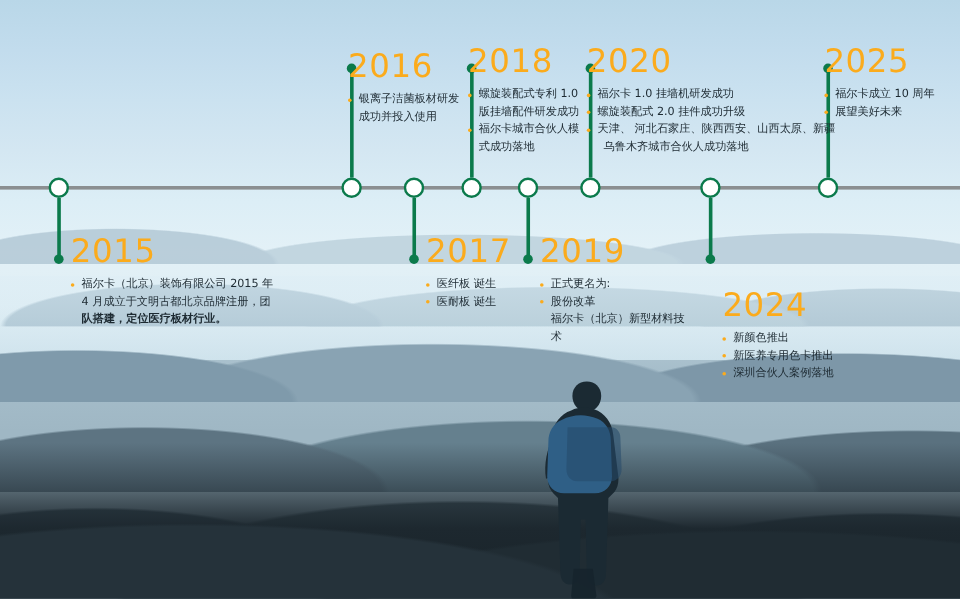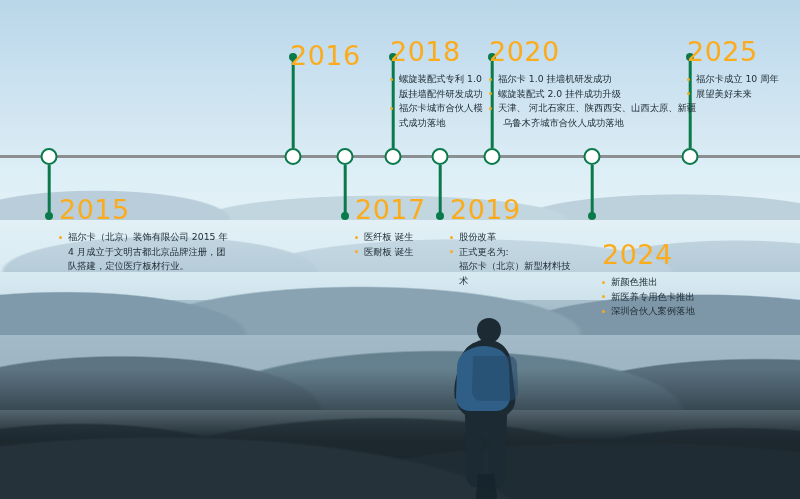--- a/index.html
+++ b/index.html
@@ -179,30 +179,34 @@
 
   <div class="node" data-name="timeline-node-2025" style="left:690px;"></div>
   <div class="stem" data-name="timeline-stem-2025" style="left:690px; top:56px; height:92px;"></div>
   <div class="stem-dot" data-name="timeline-stem-dot-2025" style="left:690px; top:57px;"></div>
 
   <div class="block below" data-name="timeline-entry-2015" style="left:45px; top:196px; width:190px;">
     <div class="year" data-name="year-label-2015">2015</div>
     <div class="items" data-name="entry-items-2015">
       <div class="item" data-name="entry-item">福尔卡（北京）装饰有限公司 2015 年</div>
       <div class="item" data-name="entry-item-cont" style="padding-left:9px;">4 月成立于文明古都北京品牌注册，团</div>
-      <div class="item" data-name="entry-item-cont" style="padding-left:9px;">队搭建，定位医疗板材行业。</div>
+      <div class="item" data-name="entry-item-cont" style="padding-left:9px;font-weight:bold;">队搭建，定位医疗板材行业。</div>
     </div>
   </div>
   <style>
     [data-name="timeline-entry-2015"] .item:nth-child(2)::before,
     [data-name="timeline-entry-2015"] .item:nth-child(3)::before { display:none; }
   </style>
 
   <div class="block above" data-name="timeline-entry-2016" style="left:290px; top:42px; width:100px;">
     <div class="year" data-name="year-label-2016">2016</div>
+    <div class="items" data-name="entry-items-2016">
+      <div class="item" data-name="entry-item">银离子洁菌板材研发</div>
+      <div class="item nocue" data-name="entry-item-cont">成功并投入使用</div>
+    </div>
   </div>
 
   <div class="block below" data-name="timeline-entry-2017" style="left:341px; top:196px; width:95px;">
     <div class="year" data-name="year-label-2017">2017</div>
     <div class="items" data-name="entry-items-2017">
       <div class="item" data-name="entry-item">医纤板 诞生</div>
       <div class="item" data-name="entry-item">医耐板 诞生</div>
     </div>
   </div>
 
@@ -212,22 +216,22 @@
       <div class="item" data-name="entry-item">螺旋装配式专利 1.0</div>
       <div class="item nocue" data-name="entry-item-cont">版挂墙配件研发成功</div>
       <div class="item" data-name="entry-item">福尔卡城市合伙人模</div>
       <div class="item nocue" data-name="entry-item-cont">式成功落地</div>
     </div>
   </div>
 
   <div class="block below" data-name="timeline-entry-2019" style="left:436px; top:196px; width:135px;">
     <div class="year" data-name="year-label-2019">2019</div>
     <div class="items" data-name="entry-items-2019">
+      <div class="item" data-name="entry-item">正式更名为:</div>
       <div class="item" data-name="entry-item">股份改革</div>
-      <div class="item" data-name="entry-item">正式更名为:</div>
       <div class="item nocue" data-name="entry-item-cont">福尔卡（北京）新型材料技术</div>
     </div>
   </div>
 
   <div class="block above" data-name="timeline-entry-2020" style="left:489px; top:38px; width:210px;">
     <div class="year" data-name="year-label-2020">2020</div>
     <div class="items" data-name="entry-items-2020">
       <div class="item nowrap" data-name="entry-item">福尔卡 1.0 挂墙机研发成功</div>
       <div class="item nowrap" data-name="entry-item">螺旋装配式 2.0 挂件成功升级</div>
       <div class="item nowrap" data-name="entry-item">天津、 河北石家庄、陕西西安、山西太原、新疆</div>

